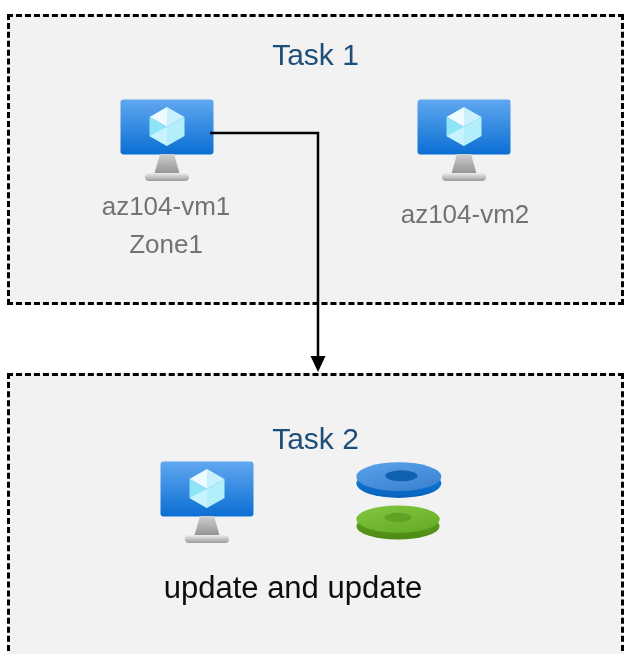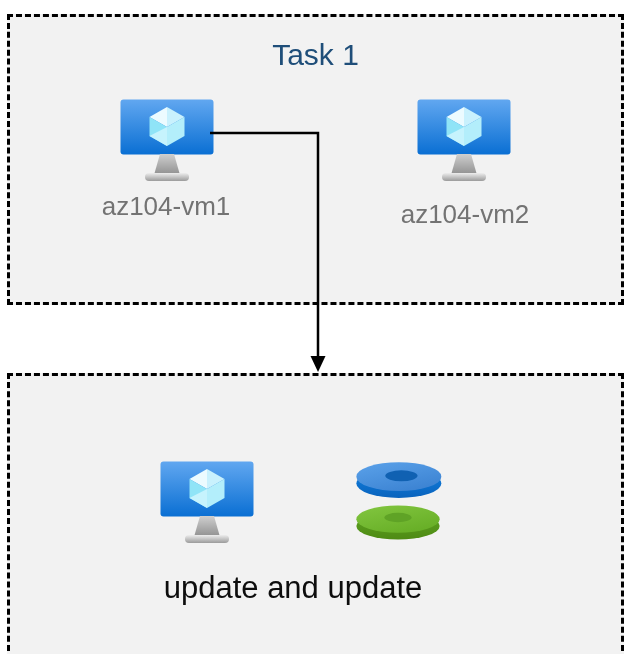--- a/index.html
+++ b/index.html
@@ -95,20 +95,21 @@
       <polygon points="41,55 55,55 61,76 35,76" fill="url(#vmStand)"></polygon>
       <rect x="26" y="74" width="44" height="8" rx="4" fill="url(#vmBase)"></rect>
       <polygon points="48,8 30.5,18 48,28" fill="#ecfbff"></polygon>
       <polygon points="48,8 65.5,18 48,28" fill="#c9f1fd"></polygon>
       <polygon points="30.5,18 48,28 48,47 30.5,37" fill="#8fe4f7"></polygon>
       <polygon points="65.5,18 48,28 48,47 65.5,37" fill="#b3eefb"></polygon>
       <polygon points="48,28 48,47 30.5,37" fill="#c6f3fd"></polygon>
     </svg>
     <div class="vm-label vm1-label">
       <div>az104-vm1</div>
+      <div>Zone1</div>
     </div>
 
     <svg class="icon" style="left:406px;top:82px;" width="96" height="84" viewBox="0 0 96 84">
       <rect x="1.5" y="0.5" width="93" height="55" rx="3" fill="url(#vmScreen)"></rect>
       <polygon points="41,55 55,55 61,76 35,76" fill="url(#vmStand)"></polygon>
       <rect x="26" y="74" width="44" height="8" rx="4" fill="url(#vmBase)"></rect>
       <polygon points="48,8 30.5,18 48,28" fill="#ecfbff"></polygon>
       <polygon points="48,8 65.5,18 48,28" fill="#c9f1fd"></polygon>
       <polygon points="30.5,18 48,28 48,47 30.5,37" fill="#8fe4f7"></polygon>
       <polygon points="65.5,18 48,28 48,47 65.5,37" fill="#b3eefb"></polygon>
@@ -118,20 +119,21 @@
       <div>az104-vm2</div>
     </div>
   </div>
 
   <svg class="connector" viewBox="0 0 628 654">
     <path d="M210,121 H318 V345" stroke="#000000" stroke-width="2.5" fill="none"></path>
     <polygon points="310.5,344 325.5,344 318,360" fill="#000000"></polygon>
   </svg>
 
   <div class="task-box task2">
+    <div class="task-title">Task 2</div>
 
     <svg class="icon" style="left:149px;top:85px;" width="96" height="84" viewBox="0 0 96 84">
       <rect x="1.5" y="0.5" width="93" height="55" rx="3" fill="url(#vmScreen)"></rect>
       <polygon points="41,55 55,55 61,76 35,76" fill="url(#vmStand)"></polygon>
       <rect x="26" y="74" width="44" height="8" rx="4" fill="url(#vmBase)"></rect>
       <polygon points="48,8 30.5,18 48,28" fill="#ecfbff"></polygon>
       <polygon points="48,8 65.5,18 48,28" fill="#c9f1fd"></polygon>
       <polygon points="30.5,18 48,28 48,47 30.5,37" fill="#8fe4f7"></polygon>
       <polygon points="65.5,18 48,28 48,47 65.5,37" fill="#b3eefb"></polygon>
       <polygon points="48,28 48,47 30.5,37" fill="#c6f3fd"></polygon>

